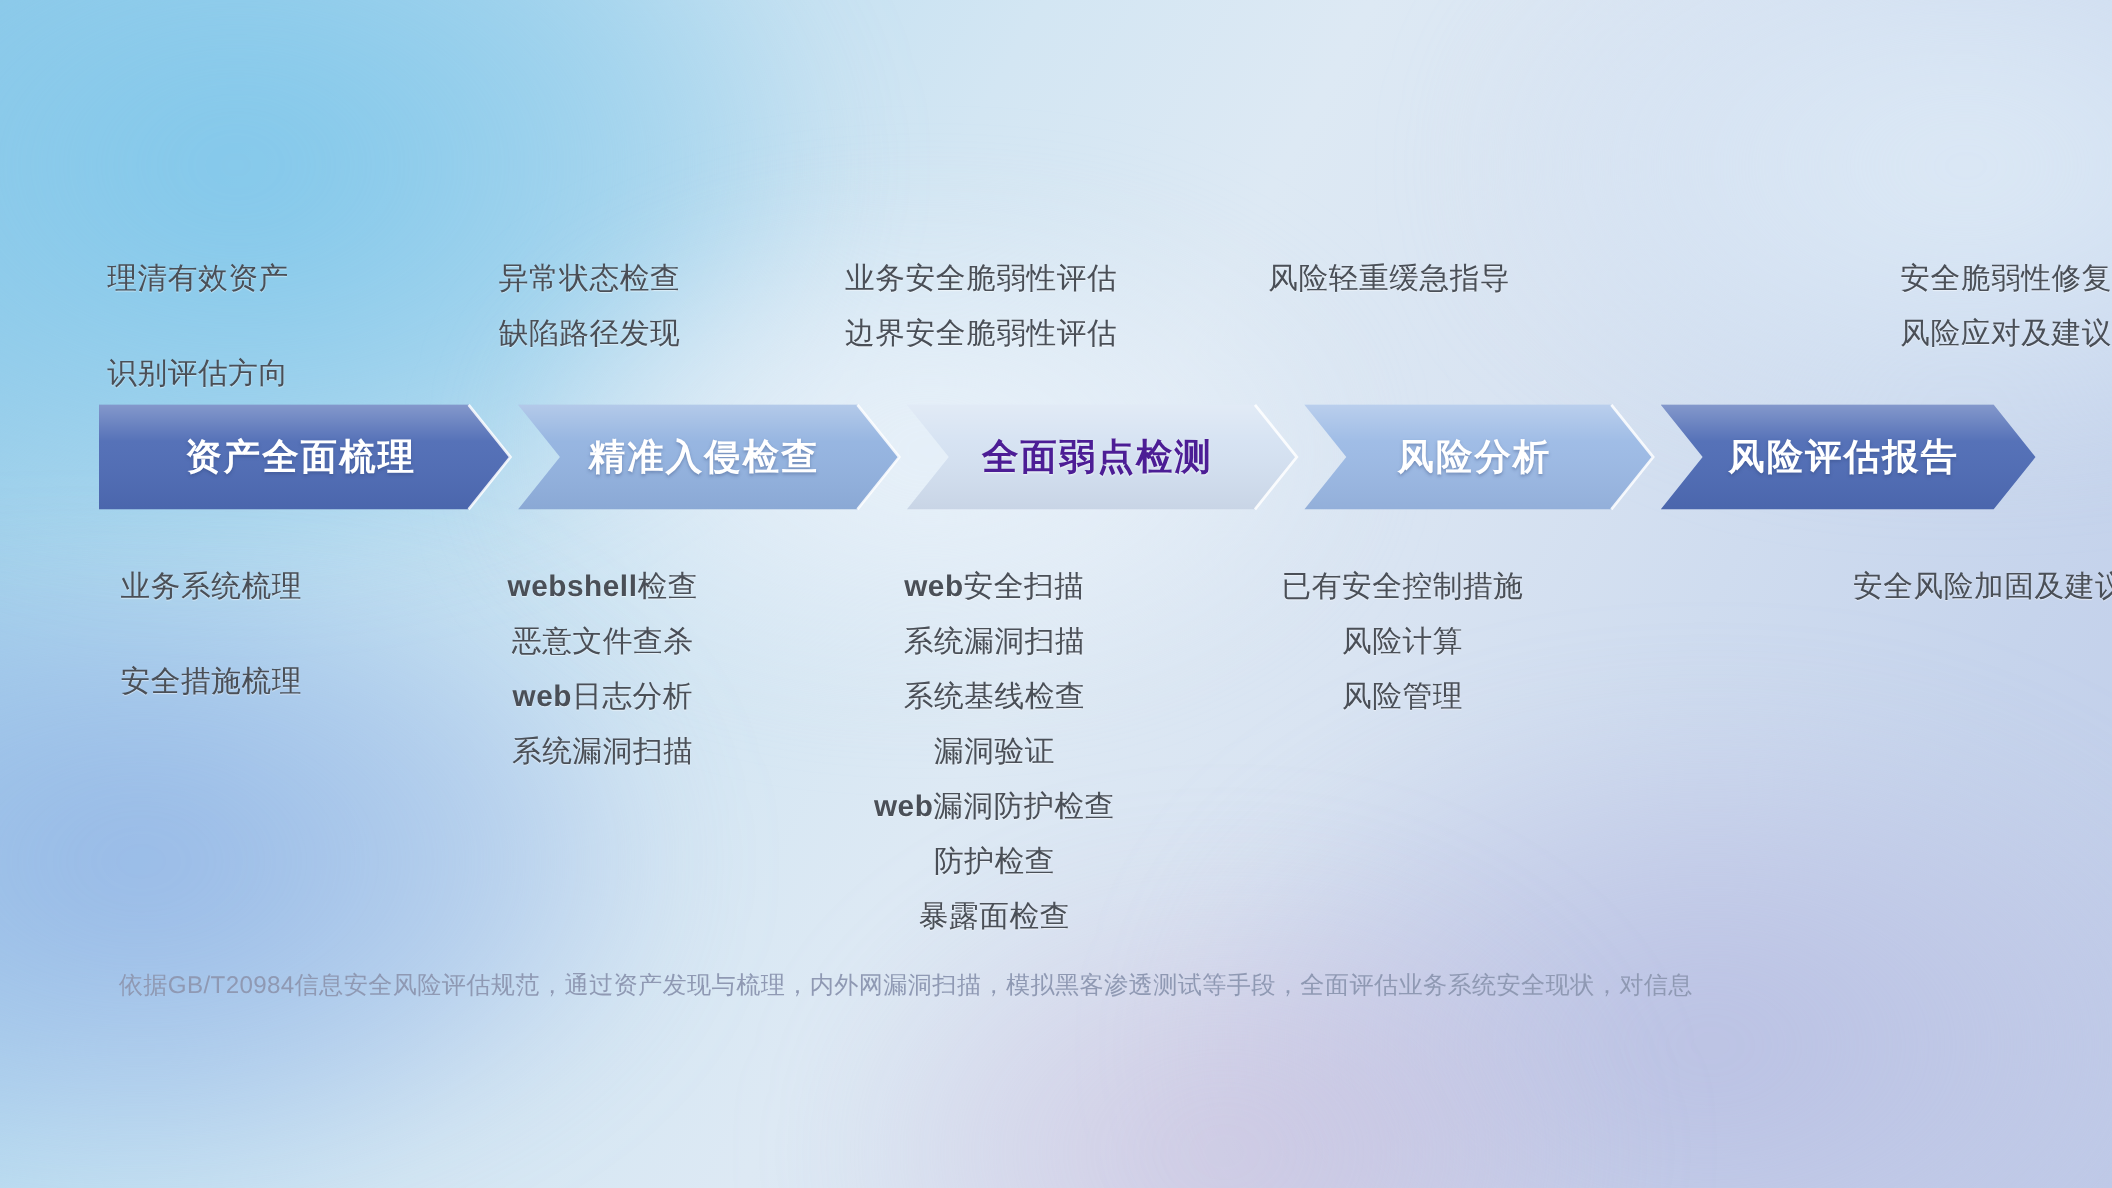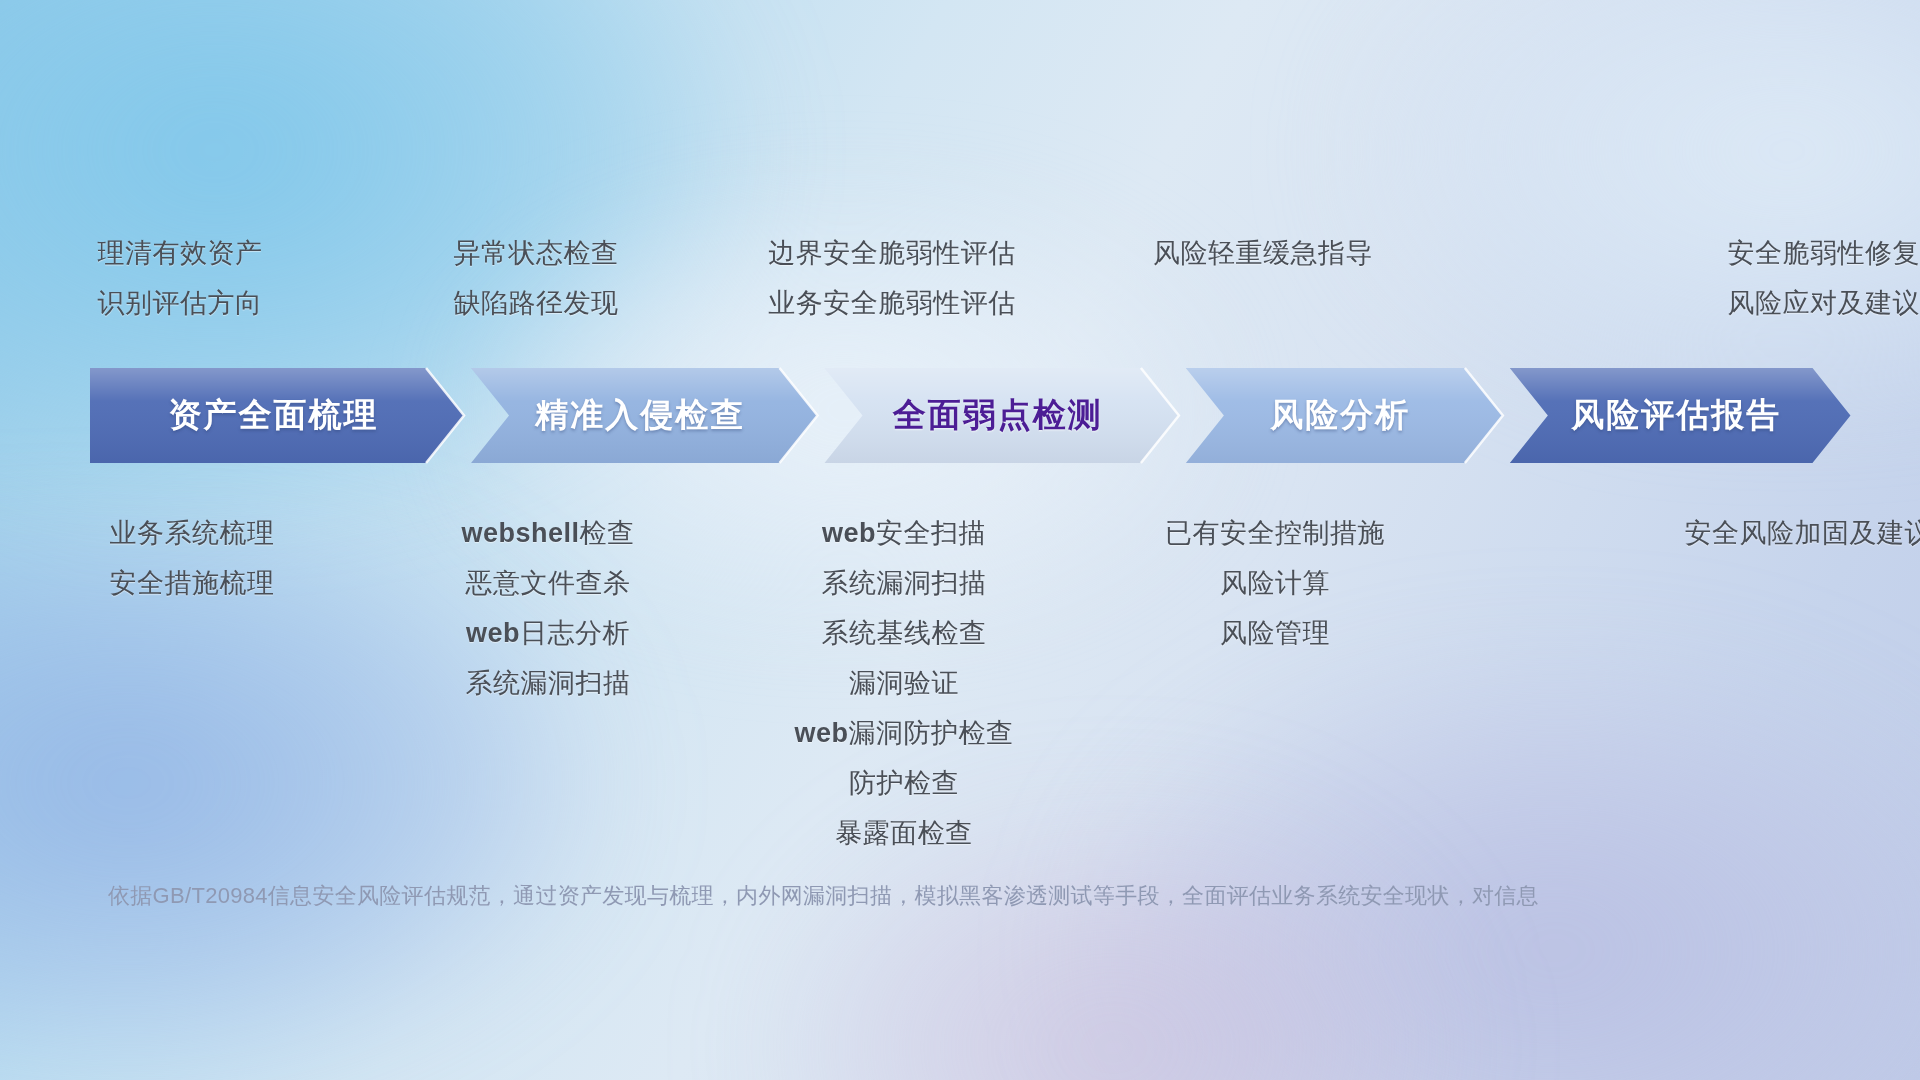--- a/index.html
+++ b/index.html
@@ -73,21 +73,21 @@
     color:#4a4f57;
     font-size:27px;
     line-height:50px;
     white-space:nowrap;
     letter-spacing:.5px;
     text-shadow:0 1px 1px rgba(255,255,255,.5);
   }
   .col-line .lat{ font-weight:bold; }
 
   
-  .c1{ width:360px; }
+  .c1{ width:360px;gap:36px; }
   .c2{ width:352px; }
   .c3{ width:360px; }
   .c4{ width:382px; }
   .c5{ width:466px;align-items:flex-end; }
 
   .top-row .c1{ margin-left:0;  }
   .top-row .c2{ }
   .top-row .c3{ }
   .top-row .c4{ }
   .top-row .c5{ }
@@ -131,22 +131,22 @@
   <div class="top-row" id="top-row">
       <div class="col c1">
         <div class="col-line">理清有效资产</div>
         <div class="col-line">识别评估方向</div>
       </div>
       <div class="col c2">
         <div class="col-line">异常状态检查</div>
         <div class="col-line">缺陷路径发现</div>
       </div>
       <div class="col c3">
+        <div class="col-line">业务安全脆弱性评估</div>
         <div class="col-line">边界安全脆弱性评估</div>
-        <div class="col-line">业务安全脆弱性评估</div>
       </div>
       <div class="col c4">
         <div class="col-line">风险轻重缓急指导</div>
       </div>
       <div class="col c5">
         <div class="col-line">安全脆弱性修复</div>
         <div class="col-line">风险应对及建议</div>
       </div>
     </div>
 

